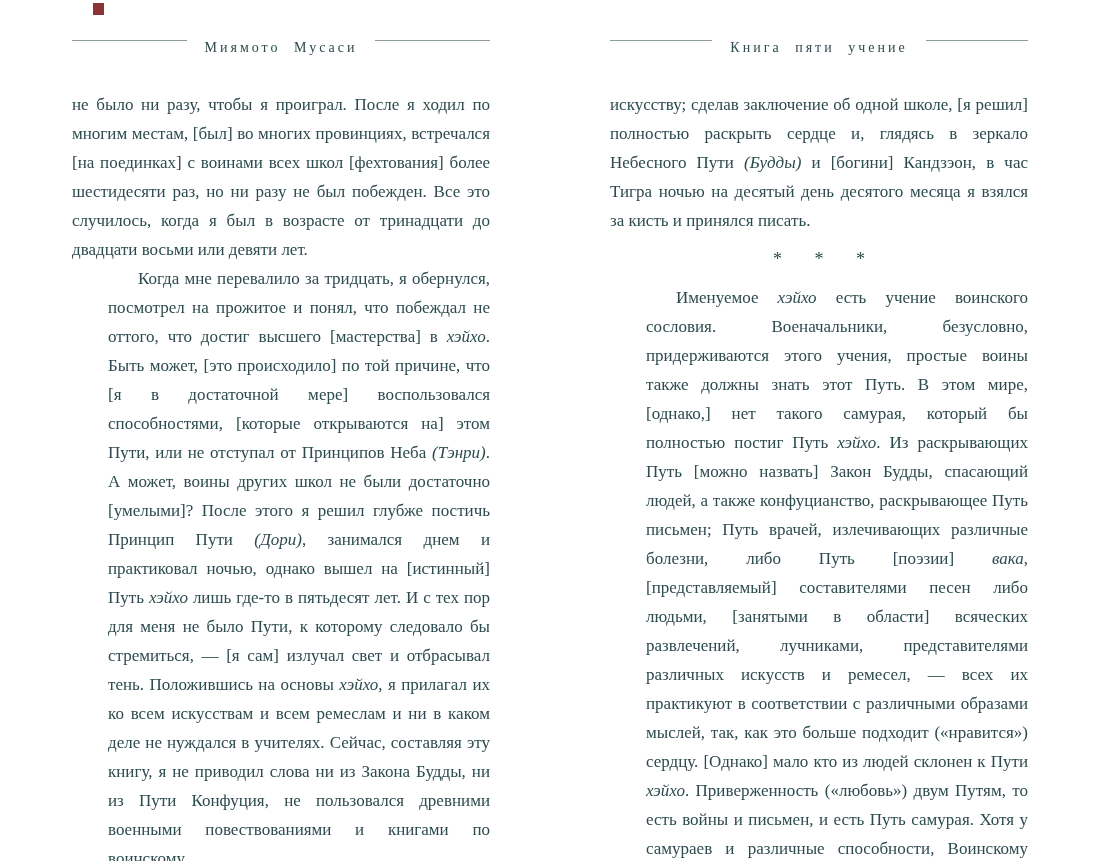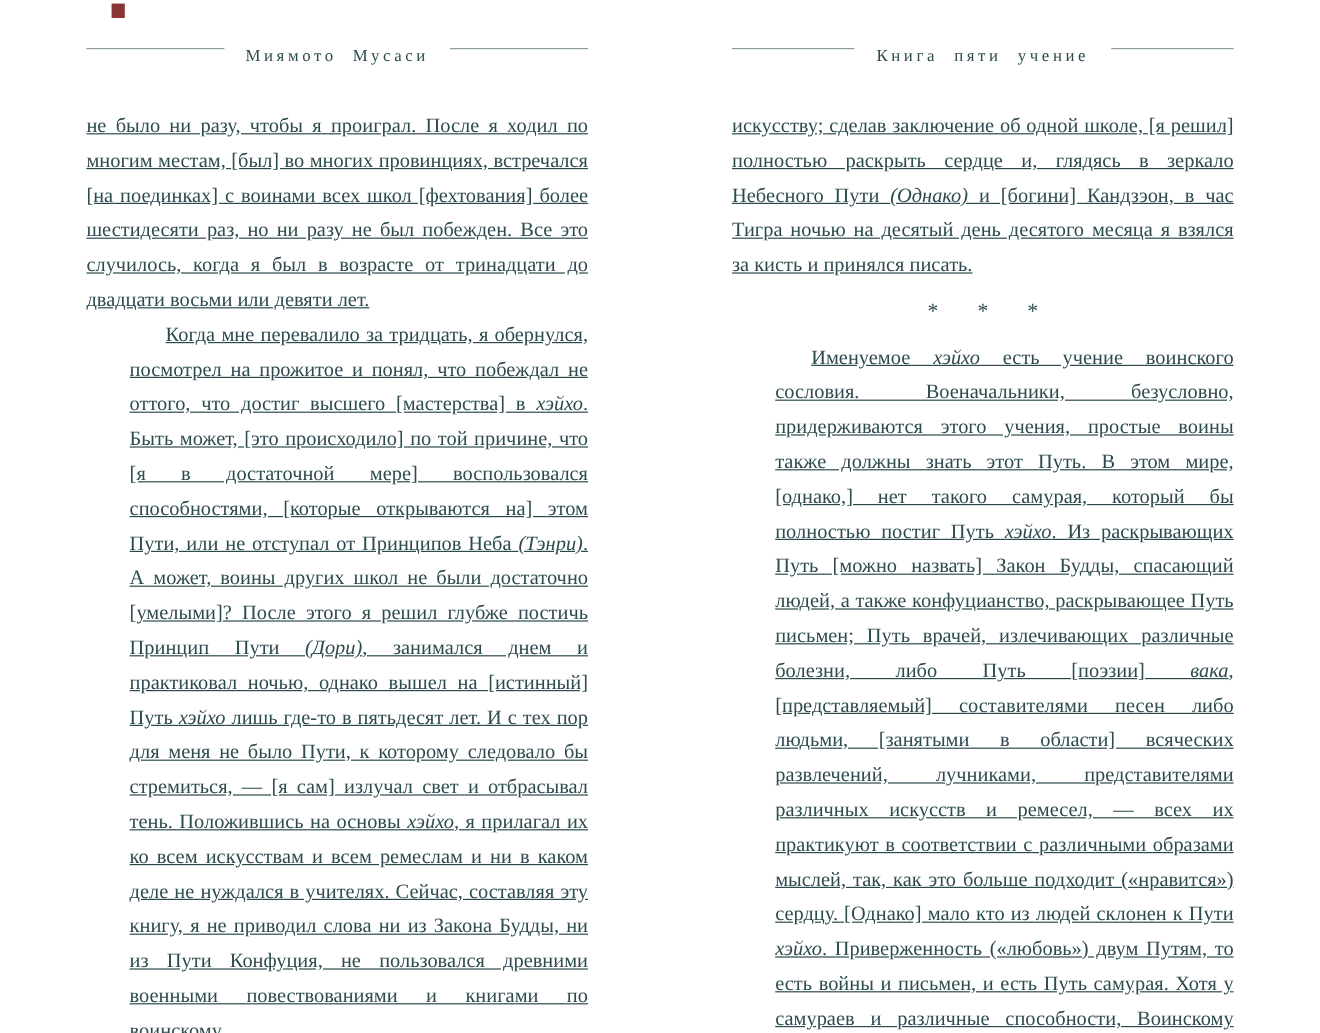--- a/index.html
+++ b/index.html
@@ -51,21 +51,20 @@
     margin-top: 30px;
     min-height: 672px;
     font-size: 17px;
     line-height: 29px;
     text-align: justify;
     hyphens: auto;
     -webkit-hyphens: auto;
   }
   .page-body p {
     margin: 0;
-    text-decoration: underline;
   }
   .page-body p.indent { text-indent: 30px; margin-left: 36px; }
   .page-body p.cont   { text-align-last: justify; }
   .it { font-style: italic; }
   .separator {
     text-align: center;
     text-align-last: center;
     letter-spacing: 14px;
     text-indent: 14px;
     padding: 10px 0 9px 0;
@@ -96,18 +95,18 @@
   <div class="page-footer">16</div>
 </div>
 
 <div class="page page-right">
   <div class="running-header">
     <div class="rule" style="background: rgba(45, 75, 78, 0.55);"></div>
     <div class="header-text">Книга пяти учение</div>
     <div class="rule" style="background: rgba(45, 75, 78, 0.55);"></div>
   </div>
   <div class="page-body">
-      <p class=""><span>искусству; сделав заключение об одной школе, [я решил] полностью раскрыть сердце и, глядясь в зеркало Небесного Пути </span><span class="it">(Однако)</span><span> и [богини] Кандзэон, в час Тигра ночью на десятый день десятого месяца я взялся за кисть и принялся писать.</span></p>
+      <p class=""><span>искусству; сделав заключение об одной школе, [я решил] полностью раскрыть сердце и, глядясь в зеркало Небесного Пути </span><span class="it">(Будды)</span><span> и [богини] Кандзэон, в час Тигра ночью на десятый день десятого месяца я взялся за кисть и принялся писать.</span></p>
       <div class="separator">* * *</div>
       <p class="indent"><span>Именуемое </span><span class="it">хэйхо</span><span> есть учение воинского сословия. Военачальники, безусловно, придерживаются этого учения, простые воины также должны знать этот Путь. В этом мире, [однако,] нет такого самурая, который бы полностью постиг Путь </span><span class="it">хэйхо</span><span>. Из раскрывающих Путь [можно назвать] Закон Будды, спасающий людей, а также конфуцианство, раскрывающее Путь письмен; Путь врачей, излечивающих различные болезни, либо Путь [поэзии] </span><span class="it">вака</span><span>, [представляемый] составителями песен либо людьми, [занятыми в области] всяческих развлечений, лучниками, представителями различных искусств и ремесел, — всех их практикуют в соответствии с различными образами мыслей, так, как это больше подходит («нравится») сердцу. [Однако] мало кто из людей склонен к Пути </span><span class="it">хэйхо</span><span>. Приверженность («любовь») двум Путям, то есть войны и письмен, и есть Путь самурая. Хотя у самураев и различные способности, Воинскому Учению надлежит следовать, насколько это возможно.</span></p>
     </div>
   <div class="page-footer">17</div>
 </div>
 
 </body></html>

